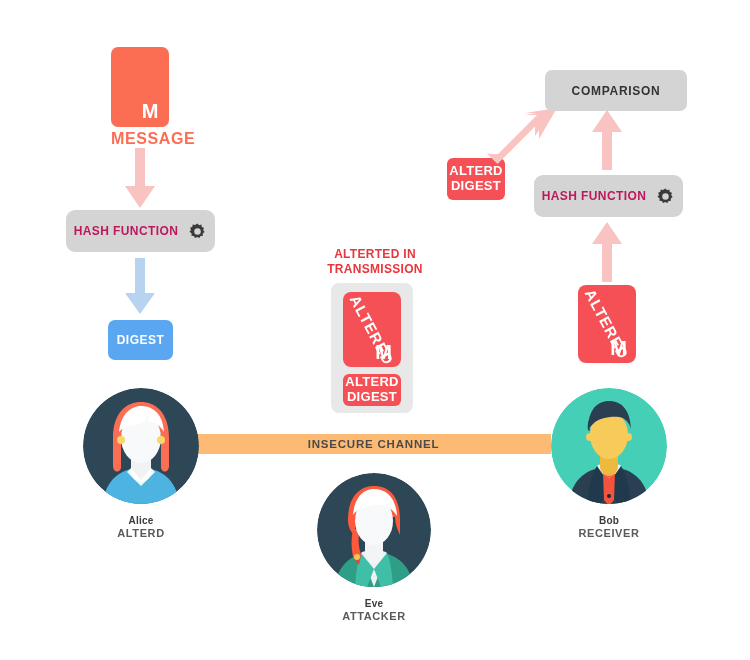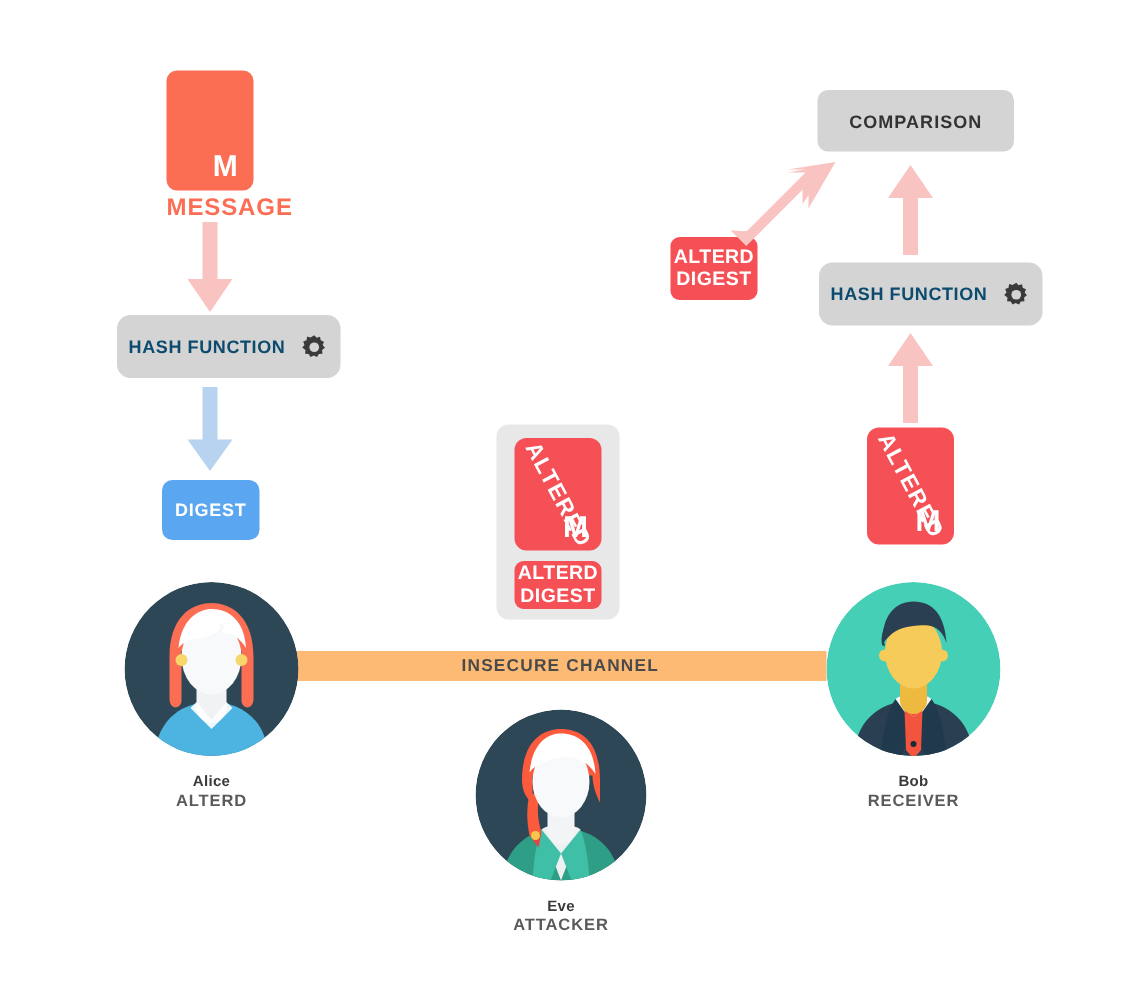--- a/index.html
+++ b/index.html
@@ -43,25 +43,24 @@
     white-space: nowrap;
   }
   .hash-box {
     position: absolute;
     background: #d4d4d4;
     border-radius: 9px;
     display: flex;
     align-items: center;
     justify-content: center;
     gap: 10px;
-    color: #0c4a6e;
+    color: #be185d;
     font-size: 12px;
     font-weight: bold;
     letter-spacing: .4px;
-    margin-left: 12px;
   }
   .gray-box {
     position: absolute;
     background: #d4d4d4;
     border-radius: 7px;
     display: flex;
     align-items: center;
     justify-content: center;
     color: #333333;
     font-size: 12px;
@@ -195,20 +194,24 @@
       <circle cx="12" cy="12" r="4.1" fill="#d4d4d4"></circle>
     </svg>
   </div>
 
   <svg class="arrow" style="left:124px; top:258px;" width="32" height="58" viewBox="0 0 32 58">
     <path d="M11 0 H21 V35 H31 L16 56 L1 35 H11 Z" fill="#b7d3ef"></path>
   </svg>
 
   <div class="digest-box" style="left:108px; top:320px; width:65px; height:40px;">DIGEST</div>
 
+  <div class="transit-title" style="left:312px; top:247px; width:126px;">
+    <div>ALTERTED IN</div>
+    <div>TRANSMISSION</div>
+  </div>
 
   <div class="transit-panel" style="left:331px; top:283px; width:82px; height:130px;"></div>
 
   <div class="altered-msg" style="left:343px; top:292px; width:58px; height:75px;">
     <span class="diag">ALTERED</span>
     <span class="m-letter">M</span>
   </div>
 
   <div class="altered-digest" style="left:343px; top:374px; width:58px; height:32px;">
     <span>ALTERD</span>
@@ -239,21 +242,21 @@
   <div class="altered-digest" style="left:447px; top:158px; width:58px; height:42px;">
     <span>ALTERD</span>
     <span>DIGEST</span>
   </div>
 
   <svg class="arrow" style="left:487px; top:106px;" width="72" height="60" viewBox="0 0 72 60">
     <path d="M2 49 L9 56 L48 17 L48 30 L66 4 L38 9 L50 9 L11 48 Z" fill="#f8c3c0"></path>
     <path d="M0 47.5 L10.5 58 L52 16.5 L52 33 L70 2 L38 7 L54 7 L12.5 48.5 Z" fill="#f8c3c0"></path>
   </svg>
 
-  <div class="gray-box" style="left:545px; top:60px; width:131px; height:41px;">COMPARISON</div>
+  <div class="gray-box" style="left:545px; top:70px; width:142px; height:41px;">COMPARISON</div>
 
   <div class="channel-bar" style="left:196px; top:434px; width:355px; height:20px;">INSECURE CHANNEL</div>
 
   <div class="person" style="left:83px; top:388px; width:116px;">
     <svg class="avatar" width="116" height="116" viewBox="0 0 116 116">
       <circle cx="58" cy="58" r="58" fill="#2e4756"></circle>
 
       <path d="M20 116 C22 90 40 80 58 80 C76 80 94 90 96 116 Z" fill="#4db3e0"></path>
 
       <path d="M48 66 h20 v18 a10 10 0 0 1 -20 0 Z" fill="#f0f2f3"></path>

